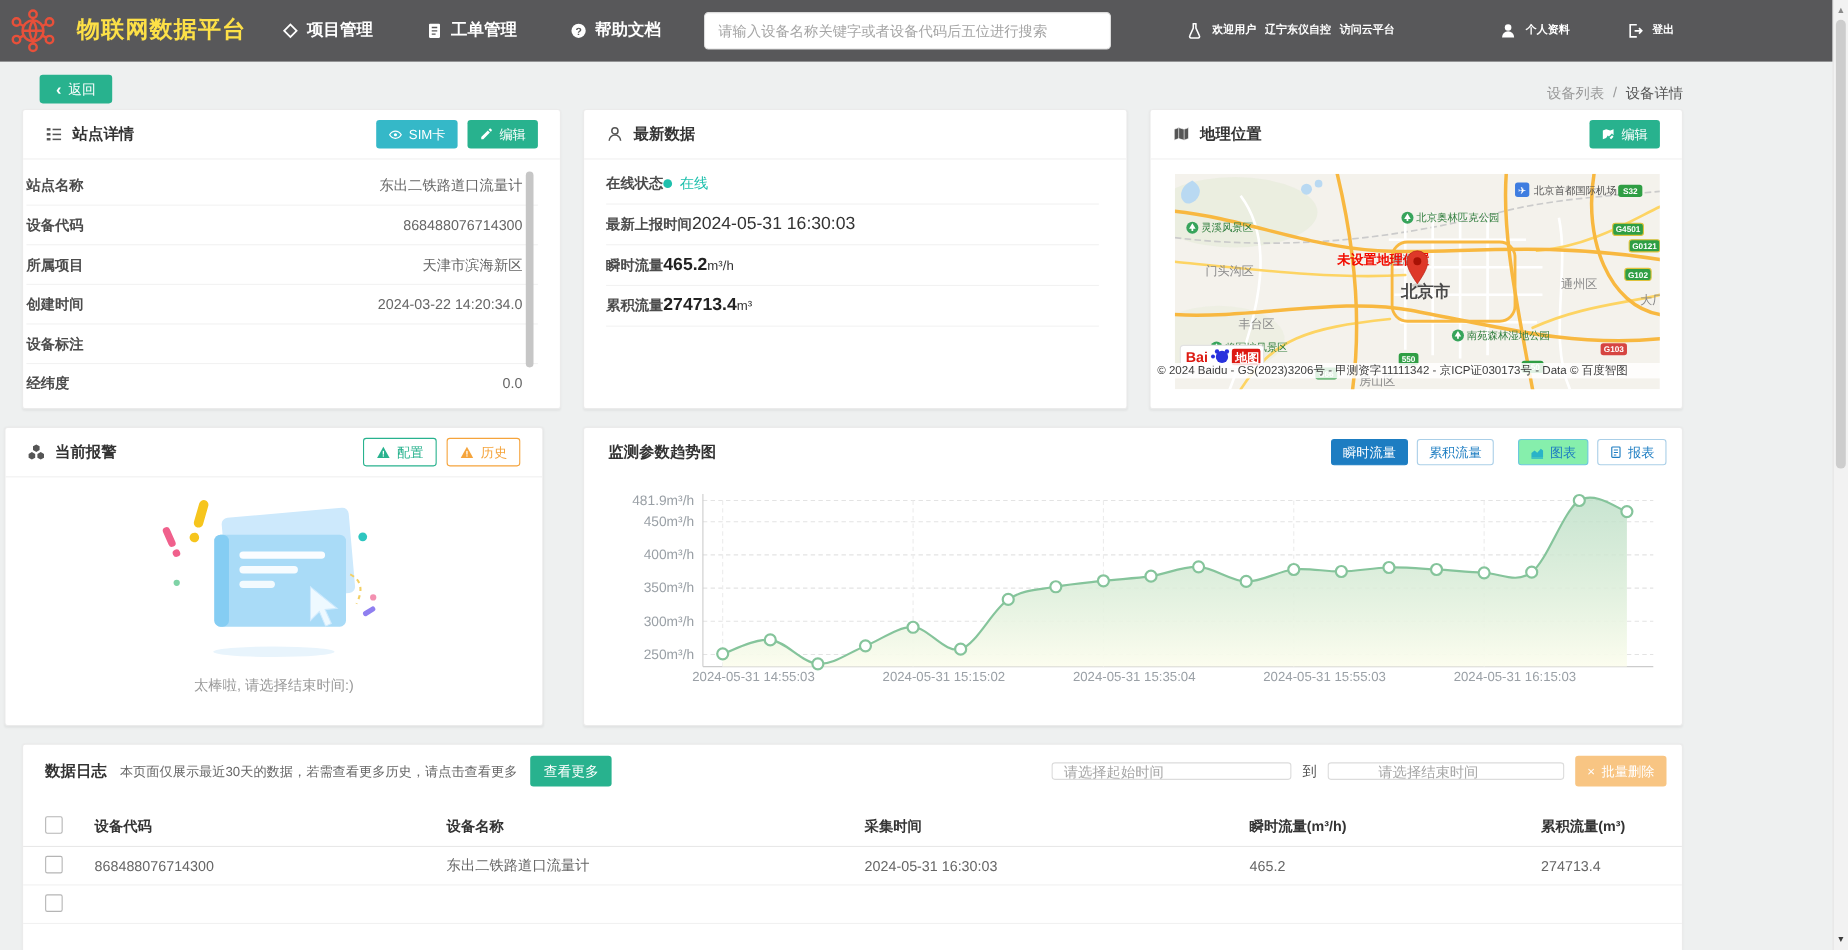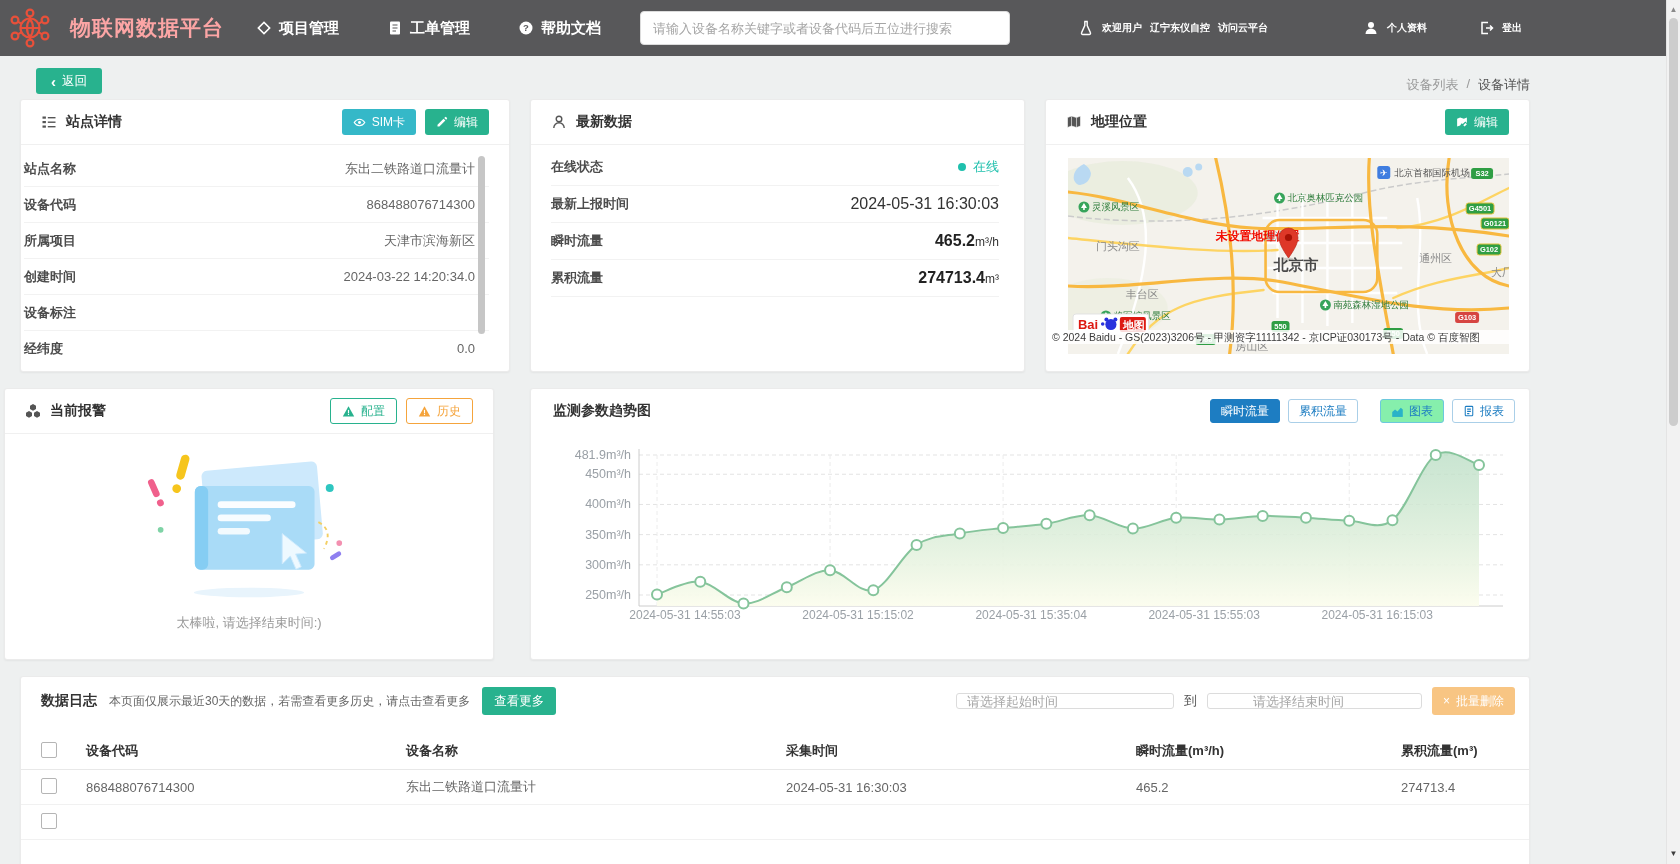--- a/index.html
+++ b/index.html
@@ -2,21 +2,21 @@
 <html><head>
 <meta charset="utf-8">
 <style>
   html,body{margin:0;padding:0}
   body{width:1680px;height:864px;position:relative;overflow:hidden;background:#eef0f0;
        font-family:"Liberation Sans","DejaVu Sans",sans-serif;color:#333}
   svg{display:block}
   
   .nav{position:absolute;left:0;top:0;width:1680px;height:56px;background:#58585a;z-index:5}
   .nav-logo{position:absolute;left:8px;top:6px;width:44px;height:44px}
-  .nav-brand{position:absolute;left:70px;top:0;height:68px;line-height:56px;color:#fca5a5;
+  .nav-brand{position:absolute;left:70px;top:0;height:68px;line-height:56px;color:#fde047;
              font-size:21px;font-weight:bold;letter-spacing:1px}
   .nav-menu{position:absolute;left:232px;top:0;height:56px;display:flex}
   .nav-item{height:56px;line-height:56px;padding:0 24px;color:#fff;font-size:15px;font-weight:bold;
             display:flex;align-items:center;gap:7px;cursor:pointer}
   .nav-item.active{background:#4a4a4c}
   .nav-search{position:absolute;left:640px;top:11px;width:370px;height:34px;border:1px solid #dcdcdc;
               border-radius:4px;background:#fff;font-size:13px;color:#333;padding:0 12px;box-sizing:border-box;outline:none}
   .nav-search::placeholder{color:#a5a5a5}
   .nav-right-item{position:absolute;top:0;height:56px;line-height:56px;color:#fff;font-size:10px;
                   font-weight:bold;display:flex;align-items:center;gap:8px;cursor:pointer}
@@ -43,21 +43,21 @@
   
   .f-rows{padding:6px 20px 0 3px}
   .f-row{height:35px;display:flex;align-items:center;justify-content:space-between;
          border-bottom:1px solid #f2f2f2;font-size:13px;padding-right:14px}
   .f-row .fl{color:#4c4c4c;font-weight:bold}
   .f-row .fv{color:#666}
   .f-row.noline{border-bottom:none}
   .mini-scroll{position:absolute;right:24px;top:56px;width:7px;height:178px;background:#c6c6c6;border-radius:4px}
   
   .l-rows{padding:4px 25px 0 20px}
-  .l-row{height:36px;display:flex;align-items:center;justify-content:space-between;
+  .l-row{height:36px;display:flex;align-items:center;justify-content:flex-start;
          border-bottom:1px solid #f2f2f2;font-size:13px}
   .l-row .fl{color:#4c4c4c;font-weight:bold}
   .l-row .big{font-size:16px;color:#333}
   .l-row .bold{font-weight:bold;color:#222}
   .l-row .unit{font-size:12px;font-weight:normal;color:#333}
   .online{color:#1fc0ad;display:flex;align-items:center;gap:7px}
   .dot{width:8px;height:8px;border-radius:50%;background:#1fc0ad;display:inline-block}
   
   .map-wrap{position:absolute;left:22px;top:58px;width:441px;height:196px;overflow:hidden;cursor:grab}
   .map-attrib{position:absolute;left:6px;right:5px;top:230px;height:14px;line-height:14px;font-size:10.5px;

